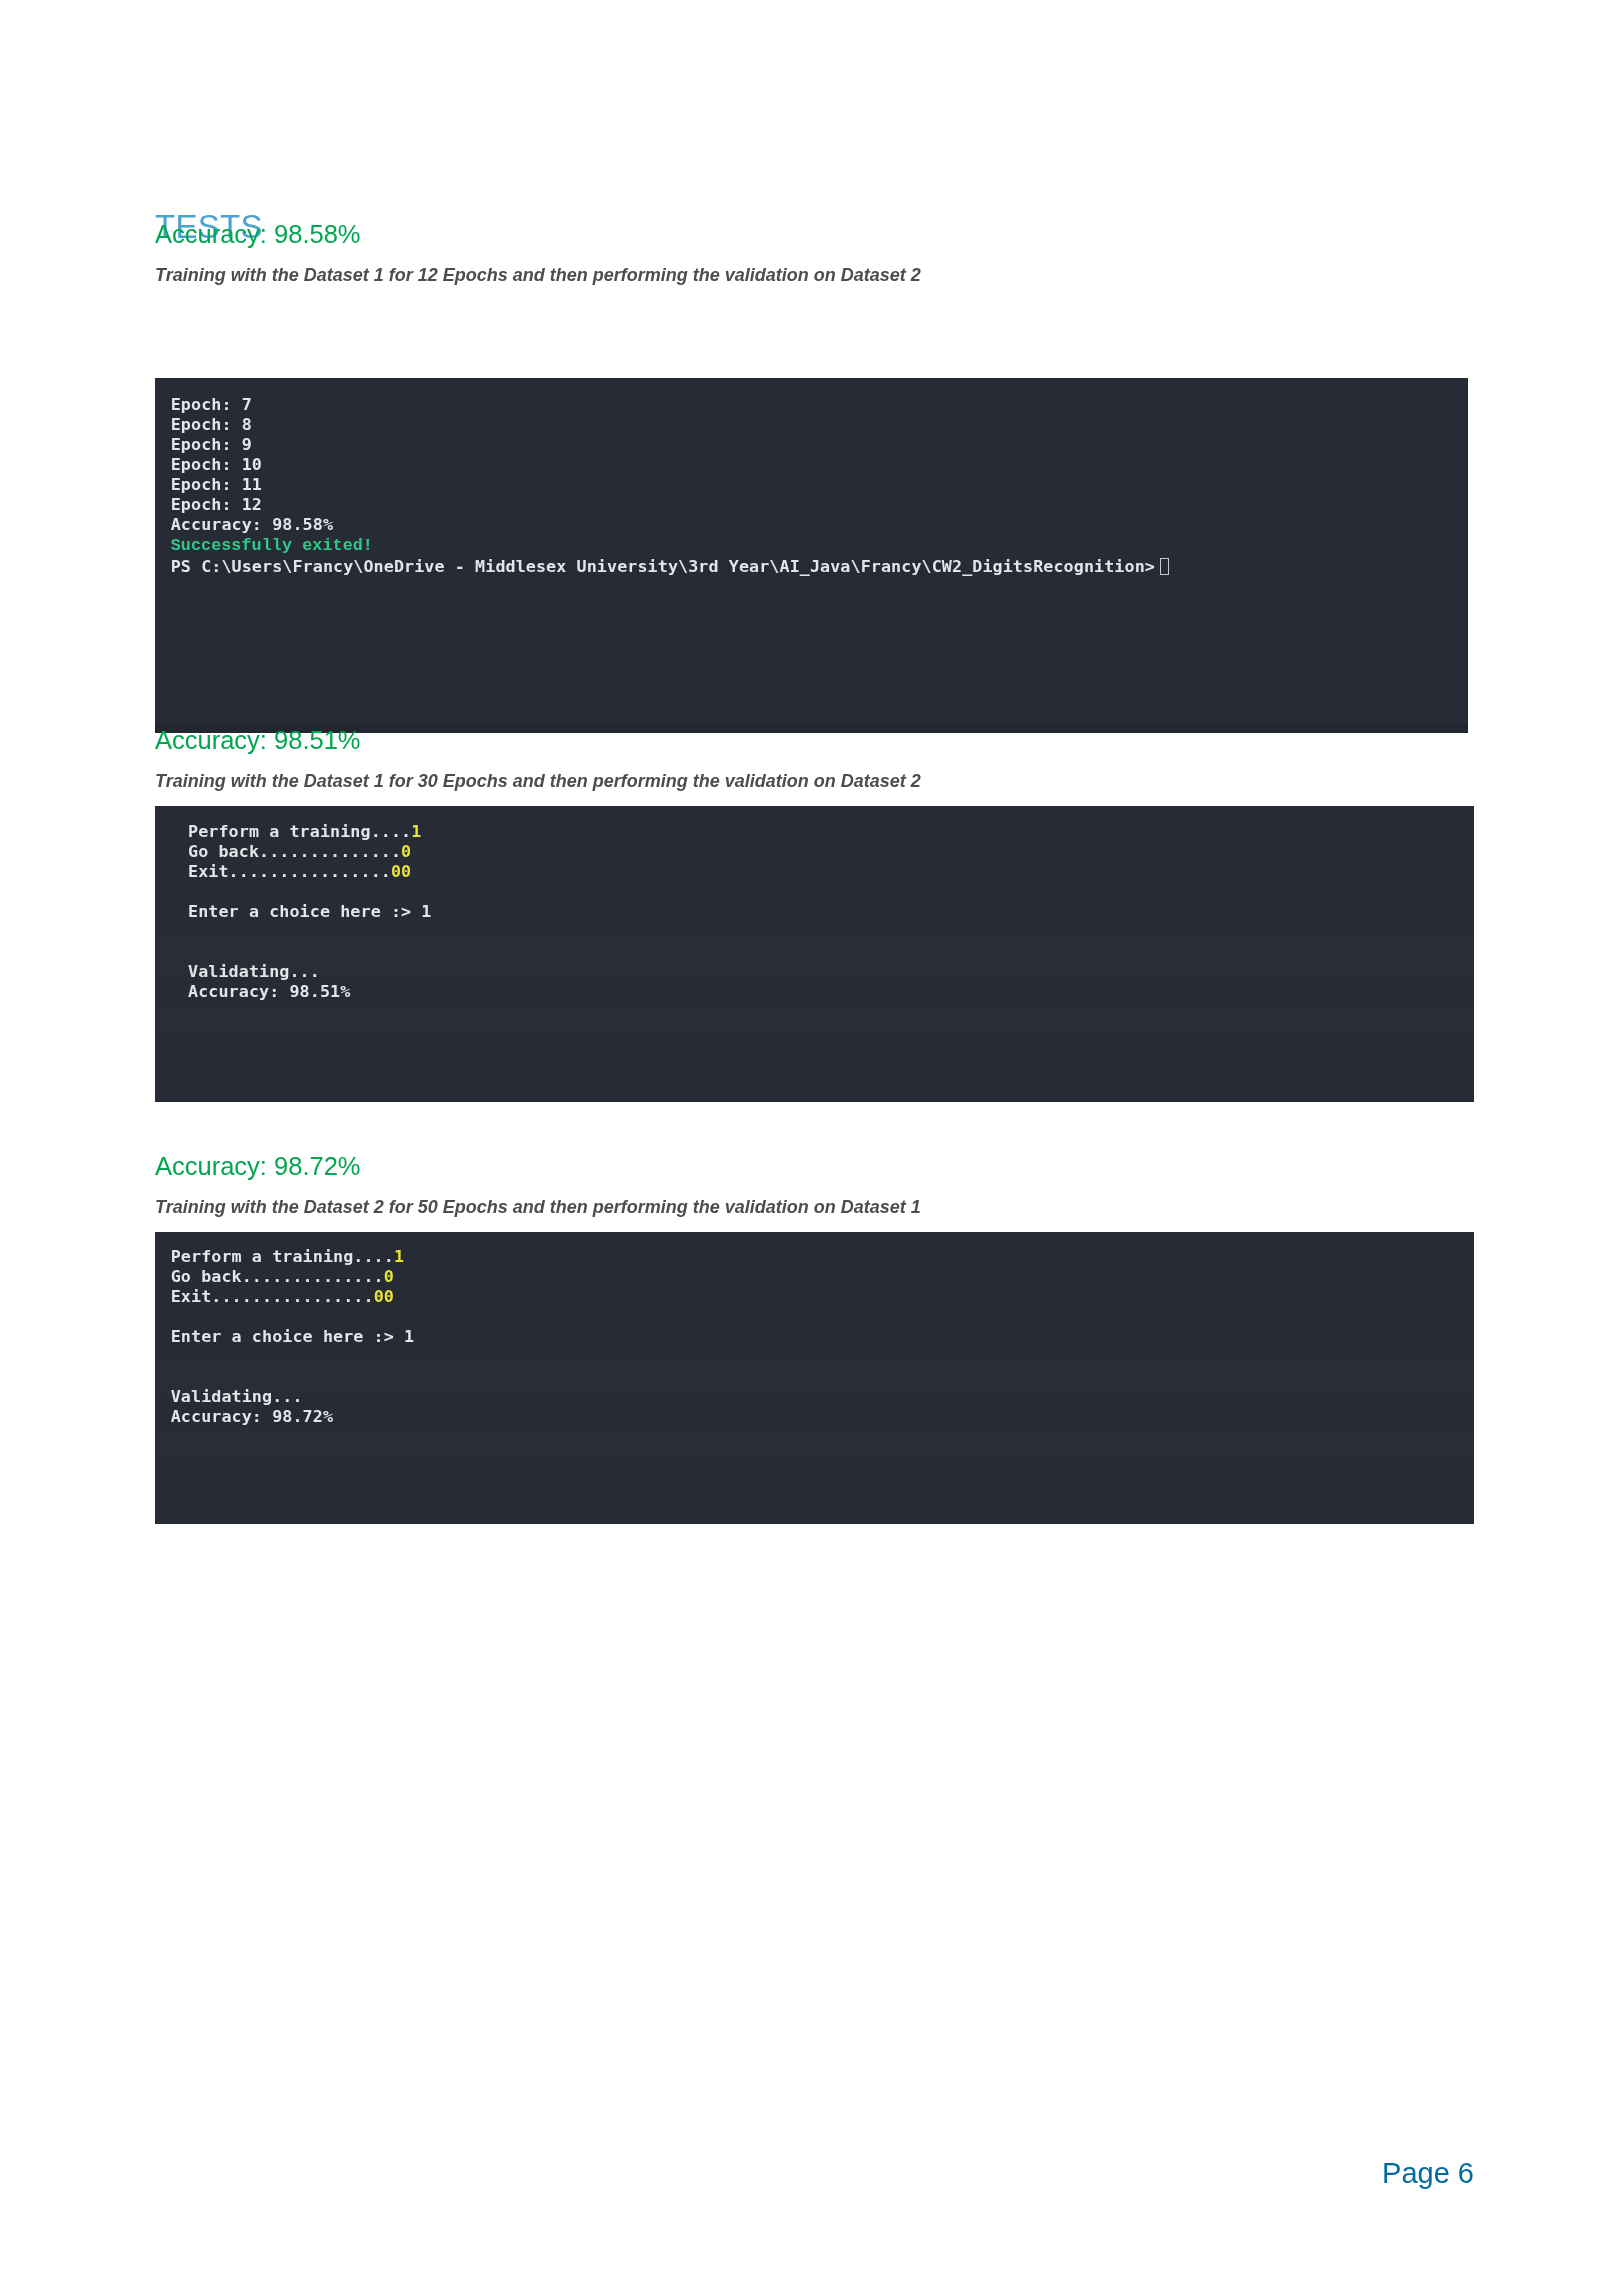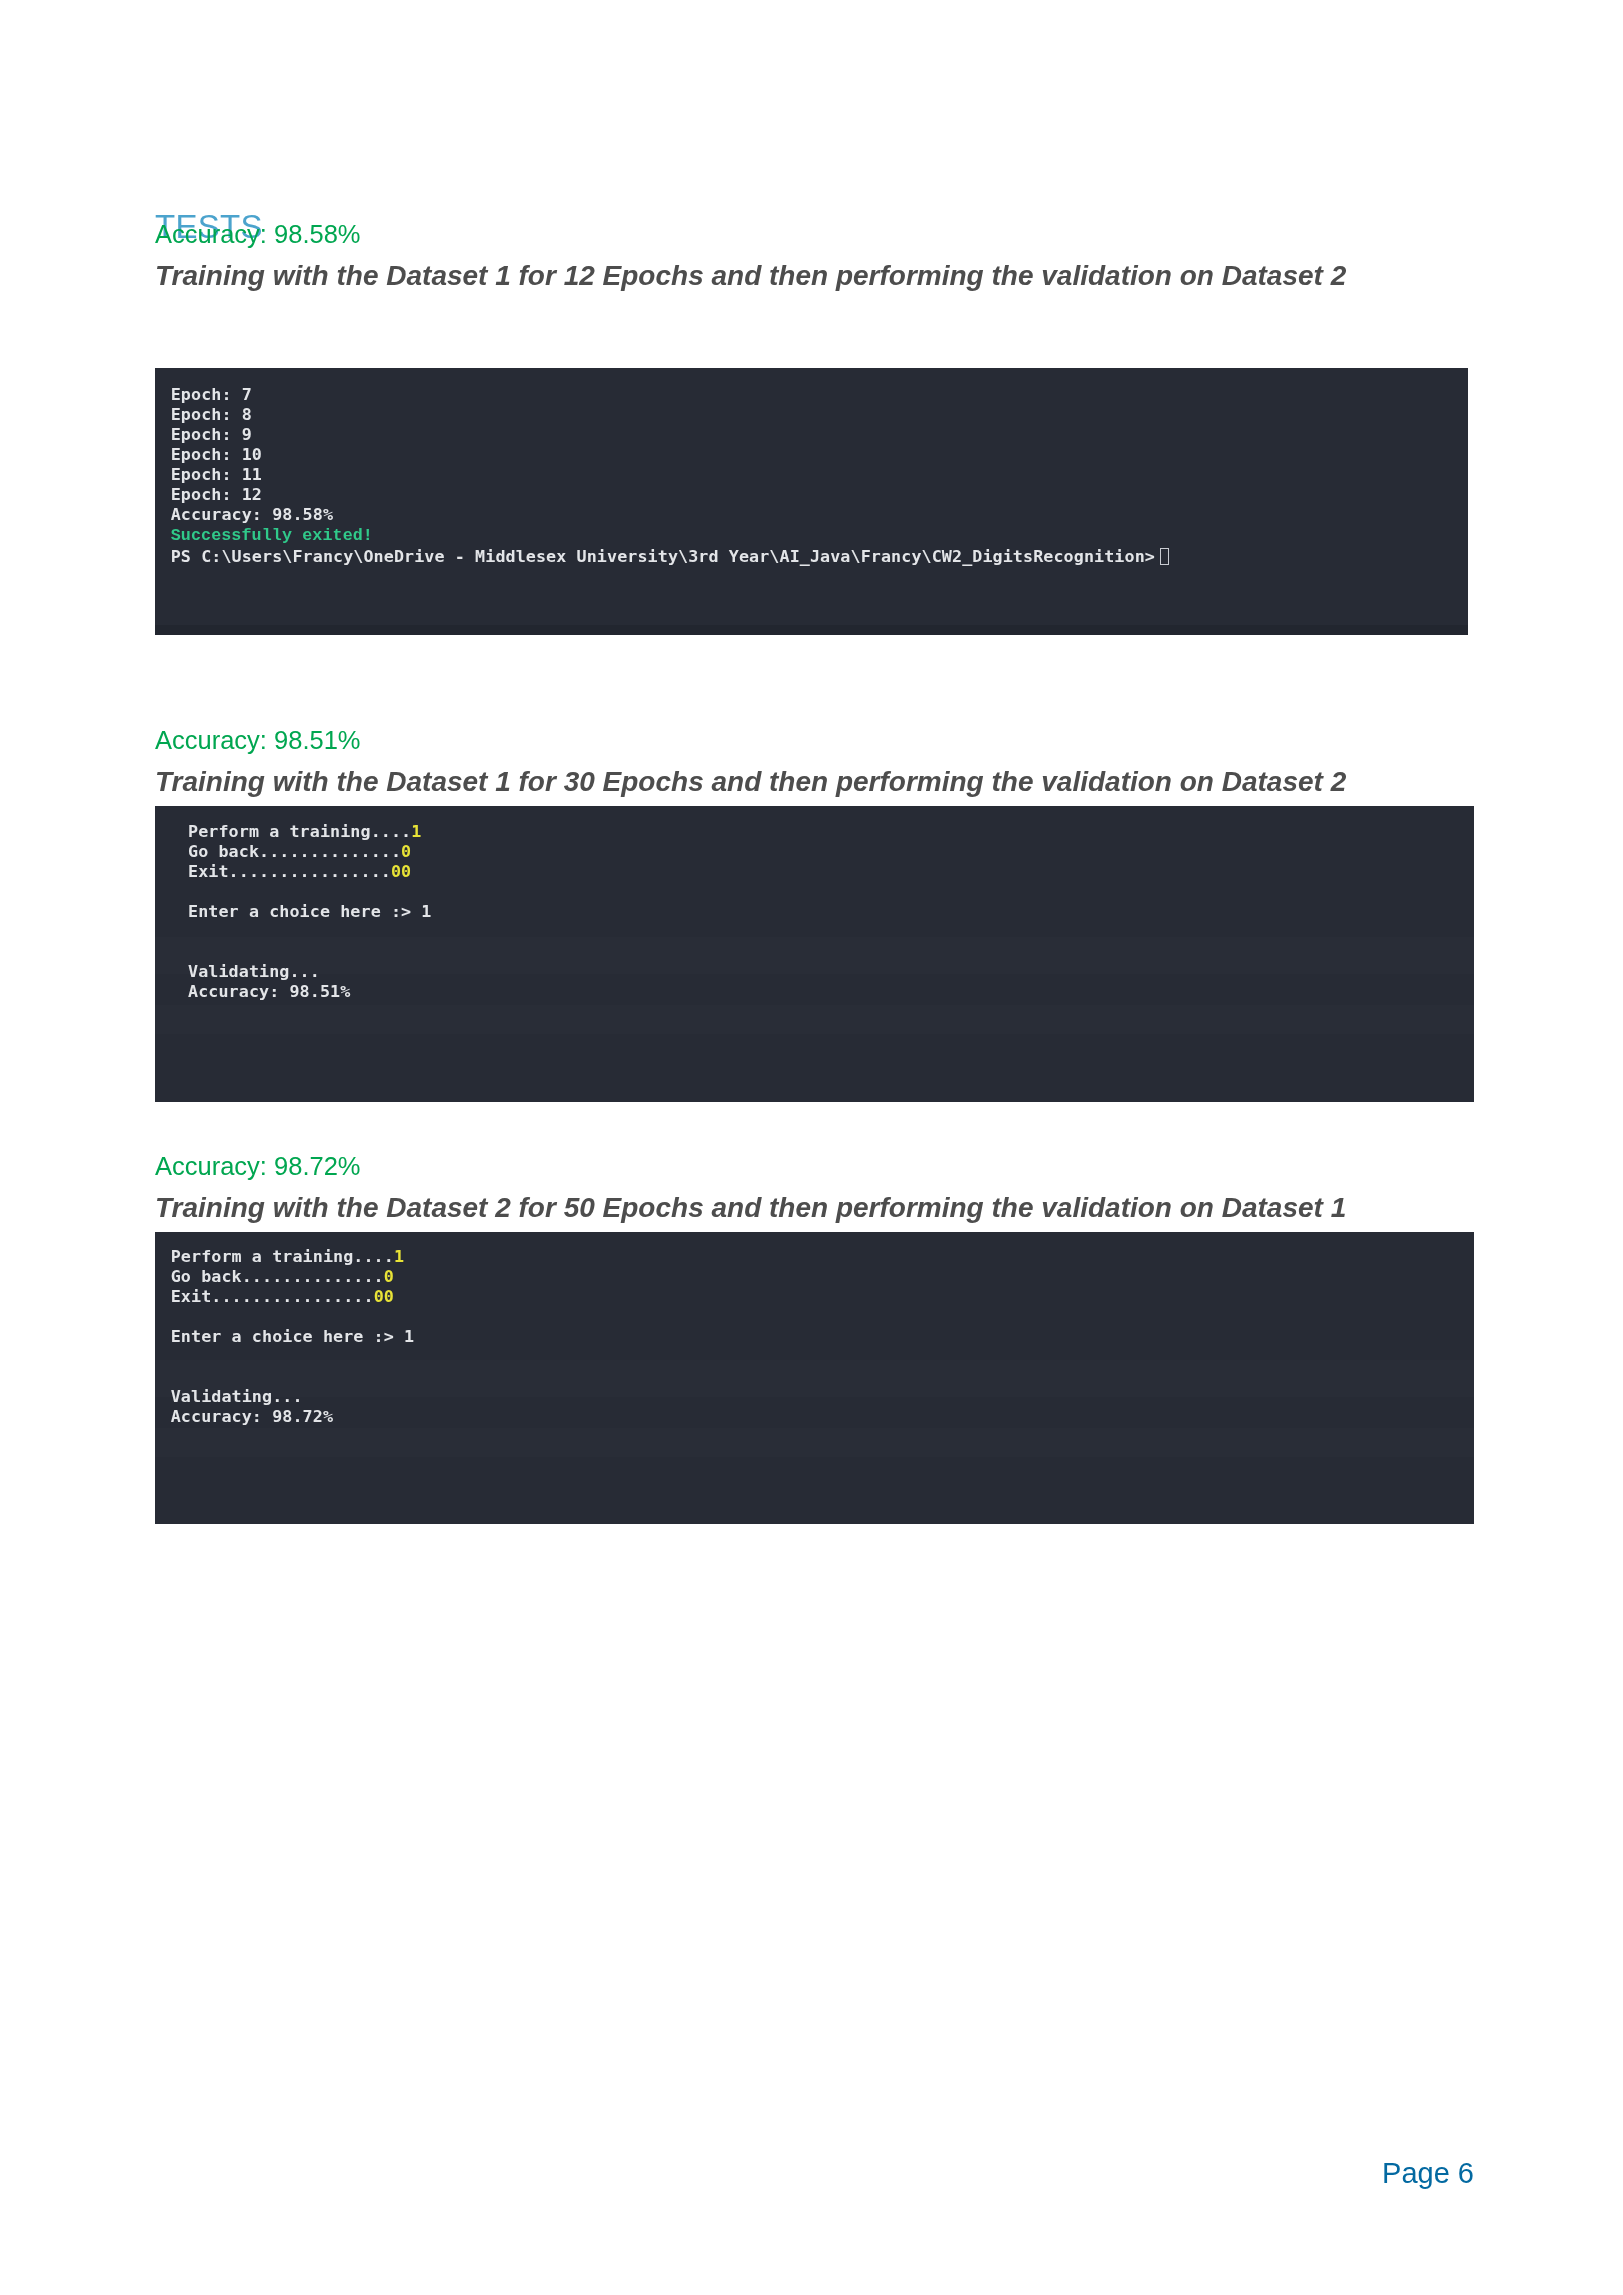--- a/index.html
+++ b/index.html
@@ -42,21 +42,21 @@
   }
   .accuracy-heading {
     font-size: 25.5px;
     line-height: 31px;
     font-weight: 400;
     color: #00a650;
     white-space: nowrap;
     margin: 0;
   }
   .caption {
-    font-size: 28px;
+    font-size: 18px;
     line-height: 33px;
     font-weight: bold;
     font-style: italic;
     color: #4d4d4d;
     white-space: nowrap;
     margin: 0;
     padding-top: 8.5px;
   }
 
   
@@ -107,23 +107,23 @@
     border: 1.3px solid #c9ccd2;
     vertical-align: -3.3px;
     margin-left: 5.2px;
     box-sizing: border-box;
   }
 
   
   #terminal-1 {
     position: absolute;
     left: 155px;
-    top: 368px;
+    top: 378px;
     width: 1313px;
-    height: 267px;
+    height: 355px;
     padding: 15.7px 0 0 15.7px;
   }
   #terminal-2 {
     position: absolute;
     left: 155px;
     top: 806px;
     width: 1319px;
     height: 296px;
     padding: 15px 0 0 33px;
   }

